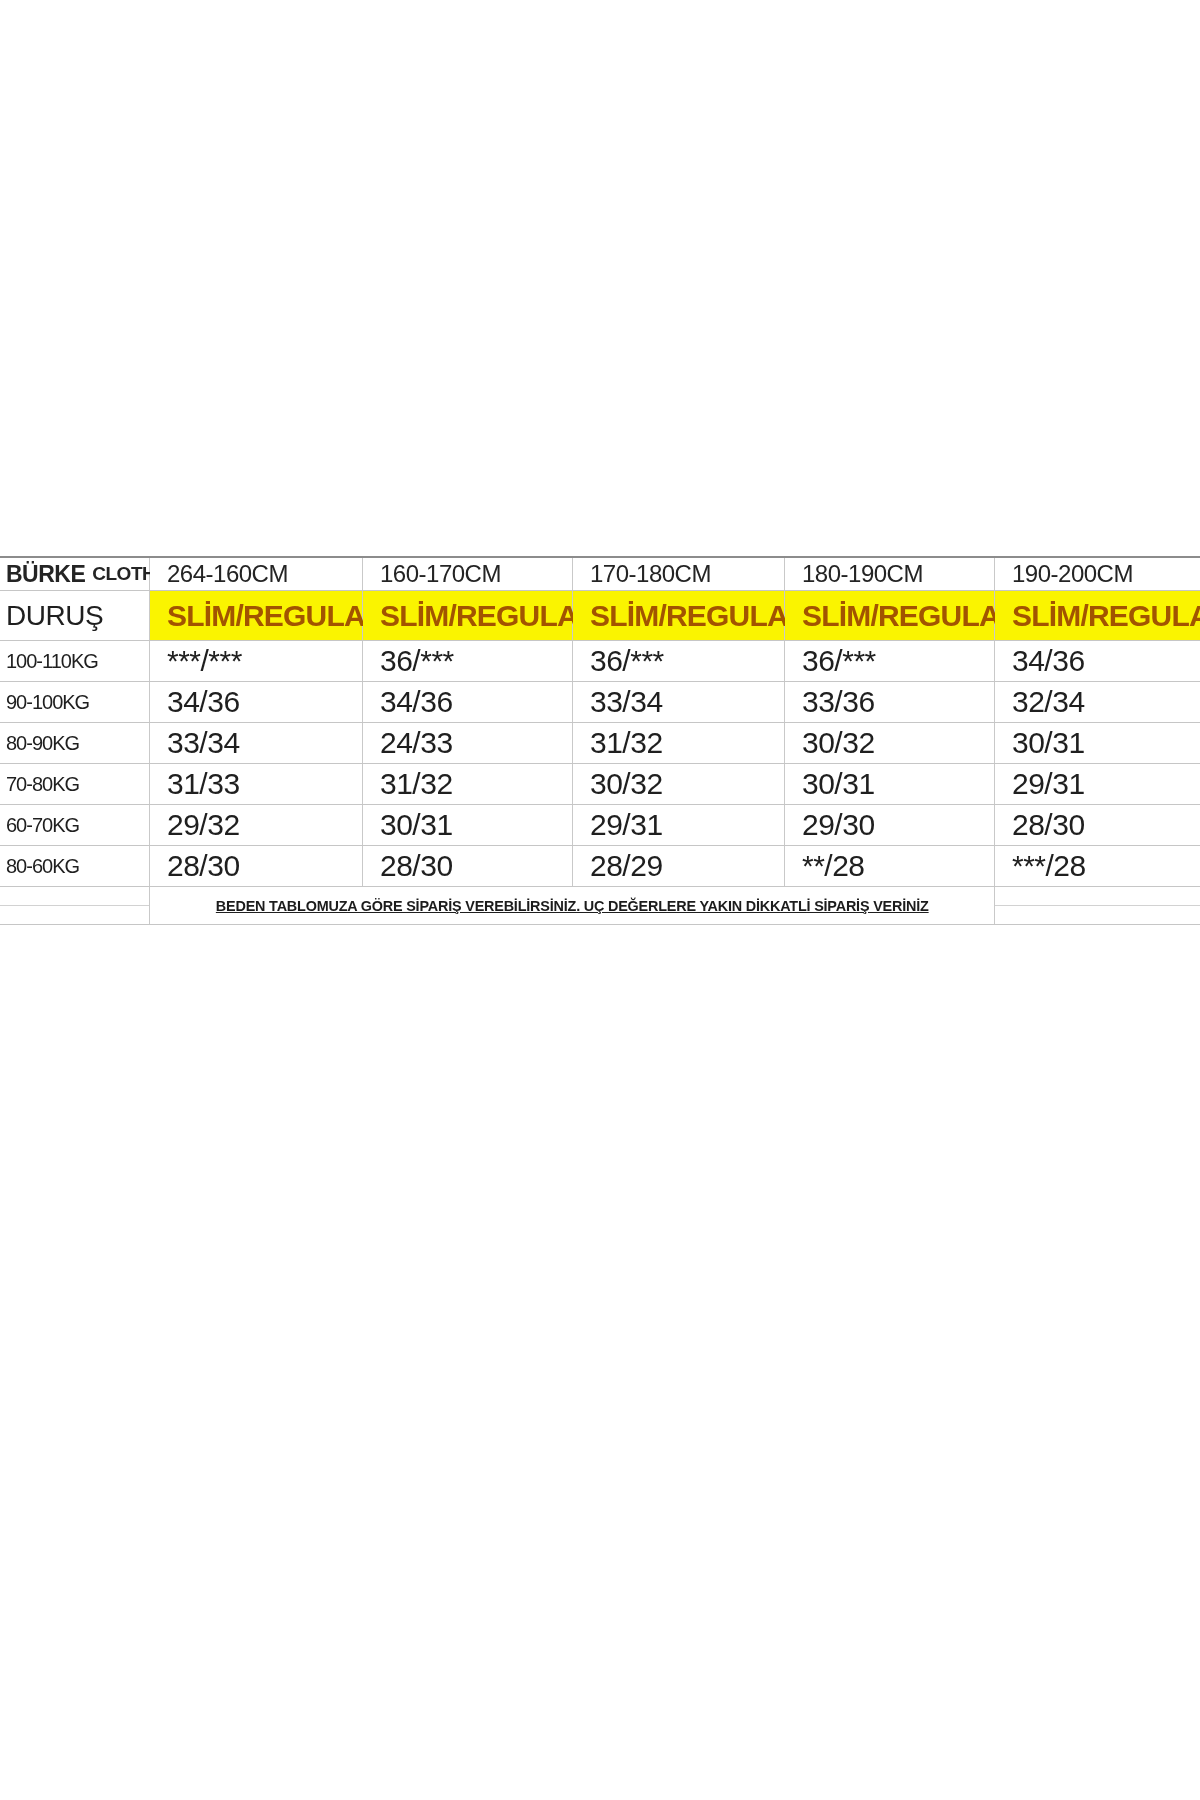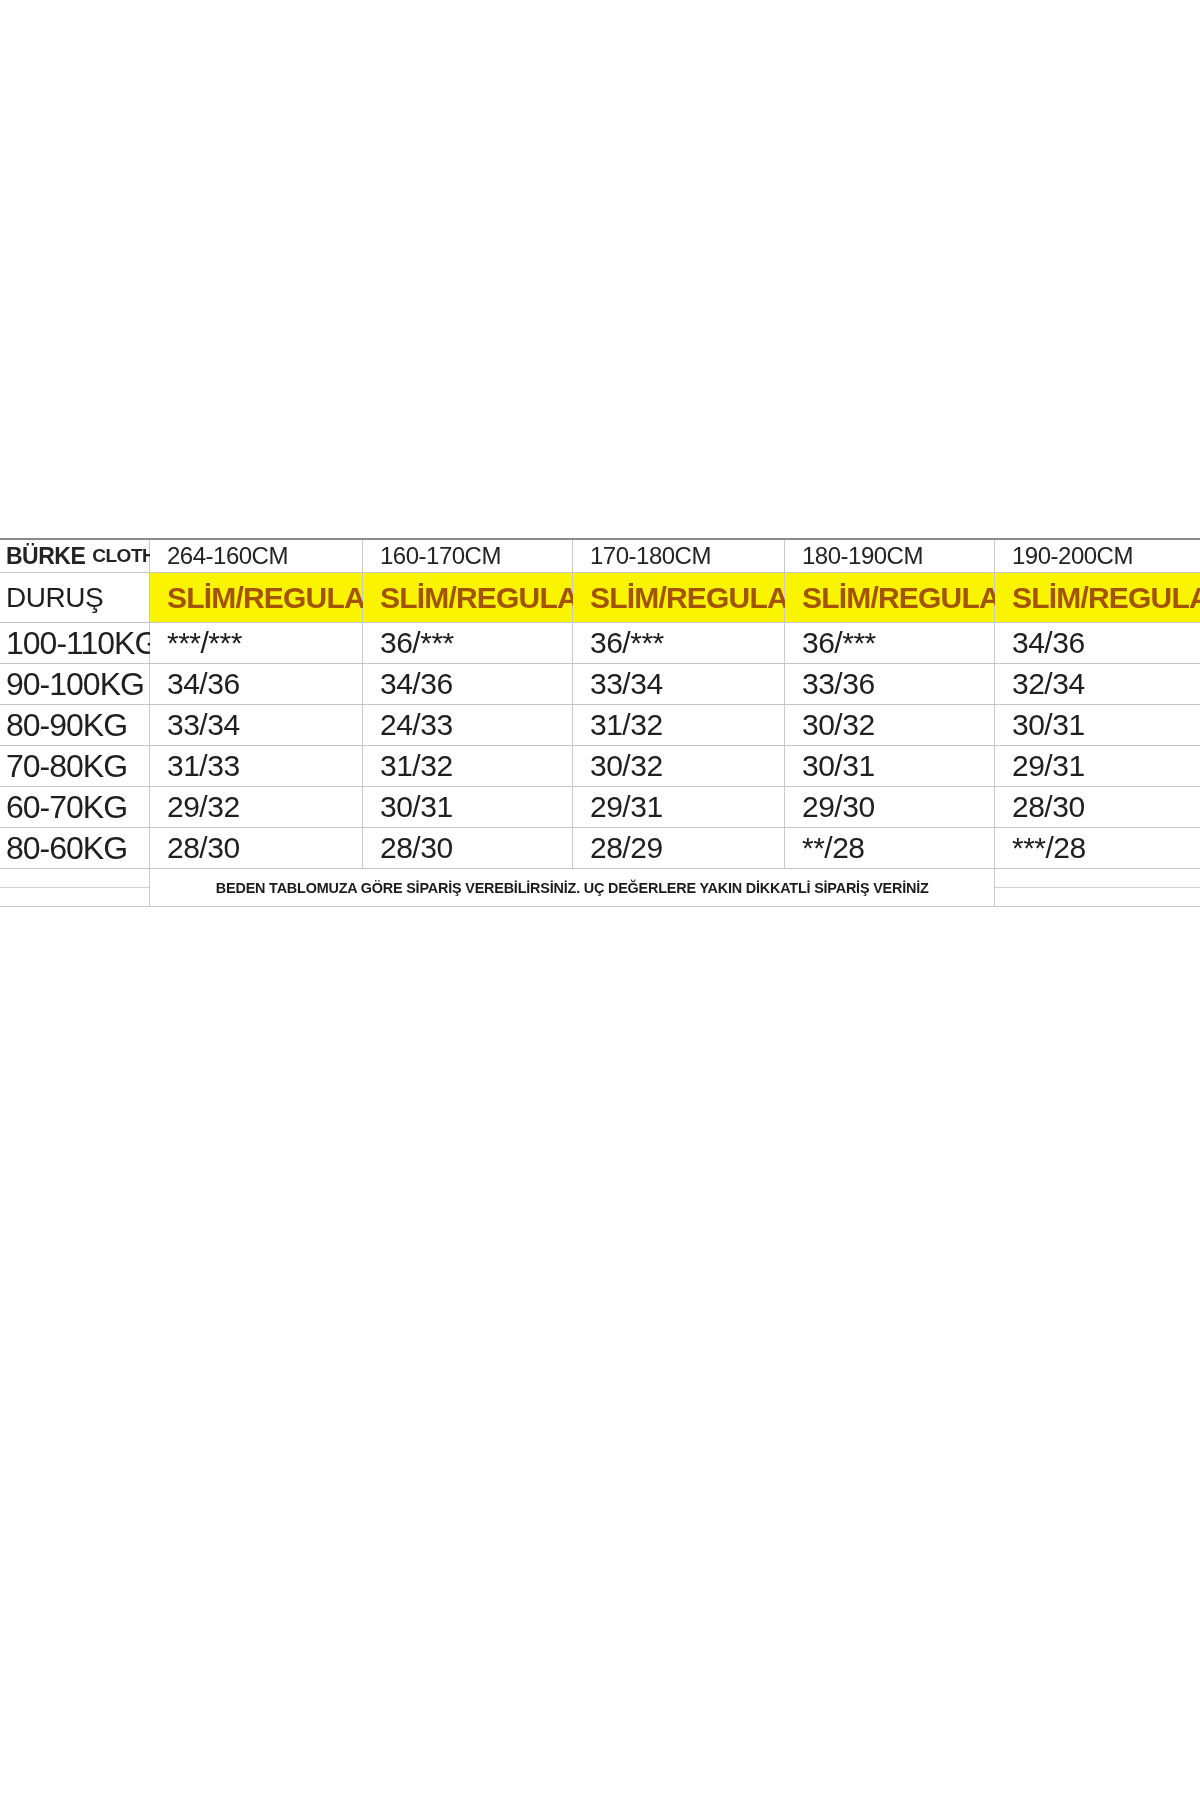--- a/index.html
+++ b/index.html
@@ -6,21 +6,21 @@
   .canvas{
     position:relative;
     width:1200px;height:1800px;
     background:#ffffff;
     font-family:"Liberation Sans", sans-serif;
     color:#1f1f1f;
     overflow:hidden;
   }
   .size-table{
     position:absolute;
-    left:0;top:538px;
+    left:0;top:556px;
     width:1200px;
     border-top:2px solid #8c8c8c;
   }
   .t-row{display:flex;width:1200px;box-sizing:border-box;border-bottom:1px solid #c6c6c6;}
   .cell{
     box-sizing:border-box;
     border-right:1px solid #c9c9c9;
     display:flex;align-items:center;
     white-space:nowrap;overflow:visible;
     background:#ffffff;
@@ -39,34 +39,35 @@
   .corner-main{font-size:23px;font-weight:600;letter-spacing:-0.5px;}
   .corner-sub{font-size:19px;font-weight:600;margin-left:7px;letter-spacing:-0.5px;}
   .fit-row{height:50px;}
   .fit-row .cell{background:var(--hl,#faf400);}
   .fit-row .c0{background:#ffffff;font-size:28px;letter-spacing:-0.5px;}
   .fit-label{
     font-size:30px;font-weight:bold;letter-spacing:-0.8px;
     color:var(--fit,#a25400);
   }
   .data-row{height:41px;}
-  .data-row .c0{font-size:32px;letter-spacing:-1px;}
+  .data-row .c0{font-size:20px;letter-spacing:-1px;}
   .value{font-size:30px;letter-spacing:-0.5px;}
   .footer-row{height:38px;border-bottom:1px solid #c6c6c6;}
   .footer-side{
     box-sizing:border-box;display:flex;flex-direction:column;
     border-right:1px solid #c9c9c9;background:#ffffff;
   }
   .footer-side.right{border-right:none;}
   .footer-side .half{flex:1;box-sizing:border-box;}
   .footer-side .half:first-child{border-bottom:1px solid #d2d2d2;}
   .note-cell{
     box-sizing:border-box;width:845px;border-right:1px solid #c9c9c9;
     display:flex;align-items:center;justify-content:center;
     background:#ffffff;
+    text-decoration:underline;
   }
   .note-text{
     font-size:15px;font-weight:bold;letter-spacing:-0.2px;
     transform:scaleX(0.96);color:#1c1c1c;
   }
 </style>
 </head>
 <body>
 
 <div class="canvas">

